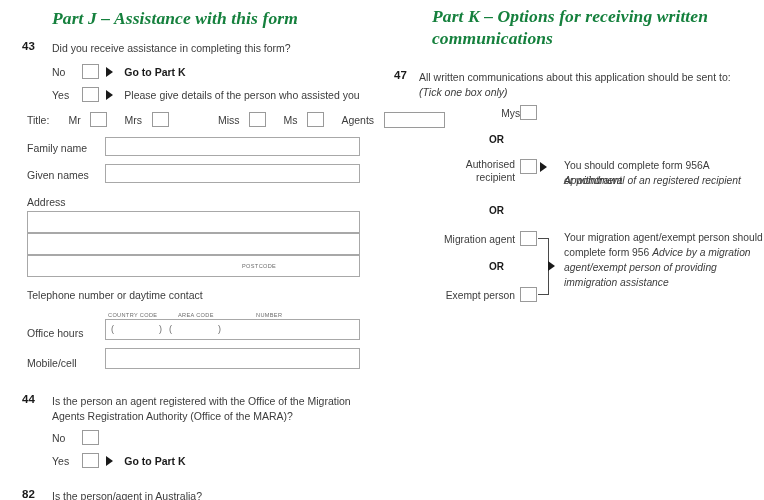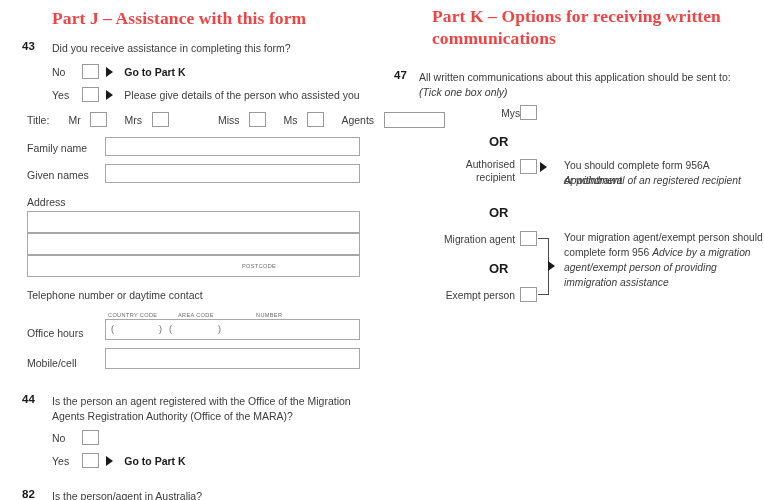--- a/index.html
+++ b/index.html
@@ -15,23 +15,24 @@
     position: relative;
     width: 764px; height: 500px;
     background: #fff;
   }
   .col { position: absolute; top: 0; }
   .col-left  { left: 22px;  width: 345px; }
   .col-right { left: 412px; width: 340px; }
 
   .part-title {
     font-family: "Liberation Serif", serif;
+    font-style: italic;
     font-weight: bold;
     font-size: 17.5px;
-    color: #ef4444;
+    color: #15803d;
     line-height: 1.25;
     letter-spacing: 0.1px;
   }
 
   .qnum {
     position: absolute;
     left: 0;
     font-weight: bold;
     font-size: 11.5px;
     color: #1a1a1a;
@@ -88,21 +89,21 @@
     position: absolute;
     font-size: 10.3px;
     line-height: 1.48;
     color: #3c3c3c;
   }
   .rtext i { font-style: italic; }
 
   .or {
     position: absolute;
     font-weight: bold;
-    font-size: 13px;
+    font-size: 10px;
     color: #1a1a1a;
   }
   .rlabel {
     position: absolute;
     font-size: 10.3px;
     color: #3c3c3c;
     text-align: right;
     white-space: nowrap;
   }
   .bracket { position: absolute; }

